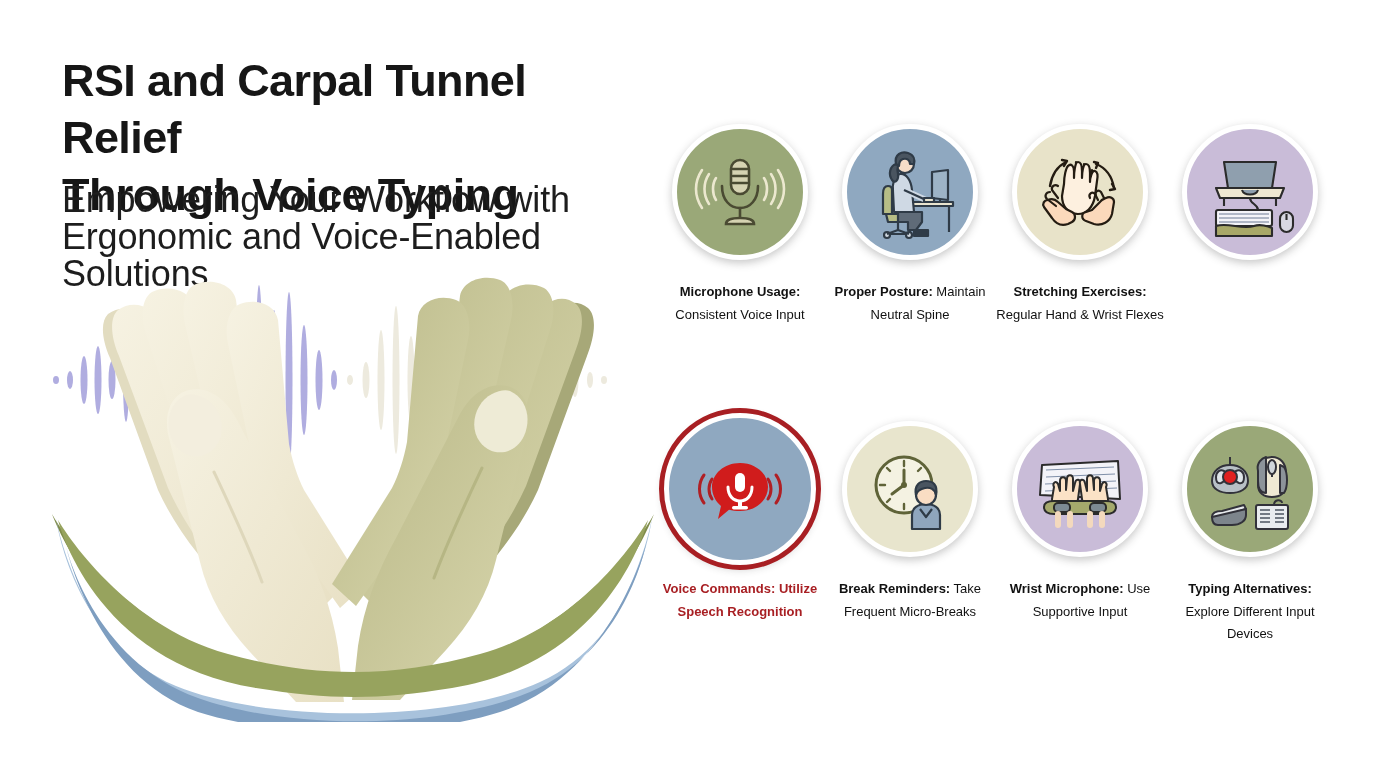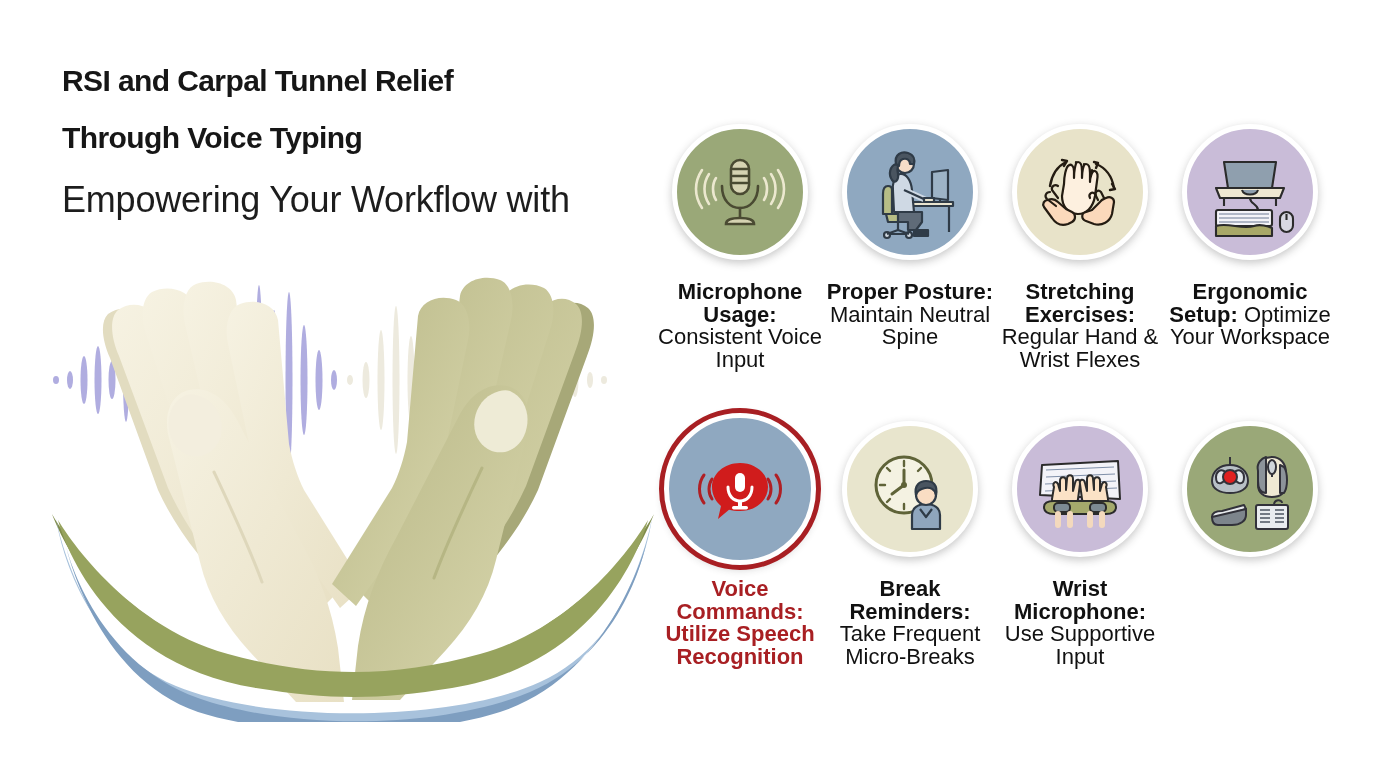--- a/index.html
+++ b/index.html
@@ -10,21 +10,21 @@
     overflow:hidden;
     position:relative;
   }
   .stage{position:absolute;inset:0;}
 
   
   .left{position:absolute;left:0;top:0;width:660px;height:768px;}
 
   .title{
     position:absolute;left:62px;top:52px;width:580px;
-    font-size:30px;line-height:57px;font-weight:bold;
+    font-size:45px;line-height:57px;font-weight:bold;
     color:#161616;letter-spacing:-0.6px;
   }
   .subtitle{
     position:absolute;left:62px;top:181px;width:575px;
     font-size:36px;line-height:37px;font-weight:normal;
     color:#1d1d1d;letter-spacing:-0.2px;
   }
 
   .hero{position:absolute;left:48px;top:262px;width:612px;height:460px;}
   .hero svg{display:block;width:612px;height:460px;}
@@ -55,21 +55,21 @@
     width:152px;height:152px;
     border:5px solid #ffffff;
     outline:5px solid #a81f23;
     outline-offset:0px;
     box-shadow:0 0 0 2px #ffffff, 0 3px 10px rgba(40,40,40,0.30);
   }
   .circle svg{display:block;}
 
   .caption{
     margin-top:9px;width:170px;text-align:center;
-    font-size:22px;line-height:22.5px;color:#111111;
+    font-size:13px;line-height:22.5px;color:#111111;
   }
   .caption .hd{font-weight:bold;}
   .caption .ds{font-weight:normal;}
   .caption.accent,.caption.accent .hd,.caption.accent .ds{
     color:#a81f23;font-weight:bold;
   }
 </style>
 </head>
 <body>
 
@@ -77,20 +77,21 @@
 
   <div class="left">
 
     <div class="title">
       <div>RSI and Carpal Tunnel Relief</div>
       <div>Through Voice Typing</div>
     </div>
 
     <div class="subtitle">
       <div>Empowering Your Workflow with</div>
+      <div>Ergonomic and Voice-Enabled Solutions</div>
     </div>
 
     <div class="hero">
       <svg viewBox="0 0 612 460" xmlns="http://www.w3.org/2000/svg">
         <defs>
           <linearGradient id="hl" x1="0" y1="0" x2="1" y2="1">
             <stop offset="0%" stop-color="#f6f2e2"></stop>
               <stop offset="100%" stop-color="#e8e0c4"></stop>
           </linearGradient>
           <linearGradient id="hr" x1="0" y1="0" x2="1" y2="1">
@@ -342,24 +343,20 @@
               </g>
 
               <path d="M18 86 C30 82 44 90 56 86 C62 84 70 86 74 88 L74 96 L18 96 Z" fill="#a8a868"></path>
 
               <rect x="82" y="72" width="13" height="20" rx="6.5" fill="#d8d8e2"></rect>
               <line x1="88.5" y1="74" x2="88.5" y2="80"></line>
             </g>
           </svg>
         </div>
       </div>
-      <div class="caption">
-        <span class="hd">Ergonomic Setup:</span>
-        <span class="ds">Optimize Your Workspace</span>
-      </div>
     </div>
 
     <div class="card r1 c0">
       <div class="circle-wrap">
         <div class="circle highlight" style="background:#8fa8c0">
           <svg width="104" height="104" viewBox="0 0 104 104">
             <g fill="none" stroke="#b01f24" stroke-width="3" stroke-linecap="round">
               <path d="M24 42 C20 48 20 56 24 62"></path>
               <path d="M16 38 C10 46 10 58 16 66"></path>
               <path d="M80 42 C84 48 84 56 80 62"></path>
@@ -488,16 +485,20 @@
                 <line x1="77" y1="73" x2="86" y2="73"></line>
                 <line x1="77" y1="77" x2="86" y2="77"></line>
                 <line x1="77" y1="81" x2="86" y2="81"></line>
                 <line x1="77" y1="85" x2="86" y2="85"></line>
               </g>
               <path d="M76 68 C76 62 84 62 84 66" fill="none"></path>
             </g>
           </svg>
         </div>
       </div>
+      <div class="caption">
+        <span class="hd">Typing Alternatives:</span>
+        <span class="ds">Explore Different Input Devices</span>
+      </div>
     </div>
 
   </div>
 </div>
 
 </body></html>

